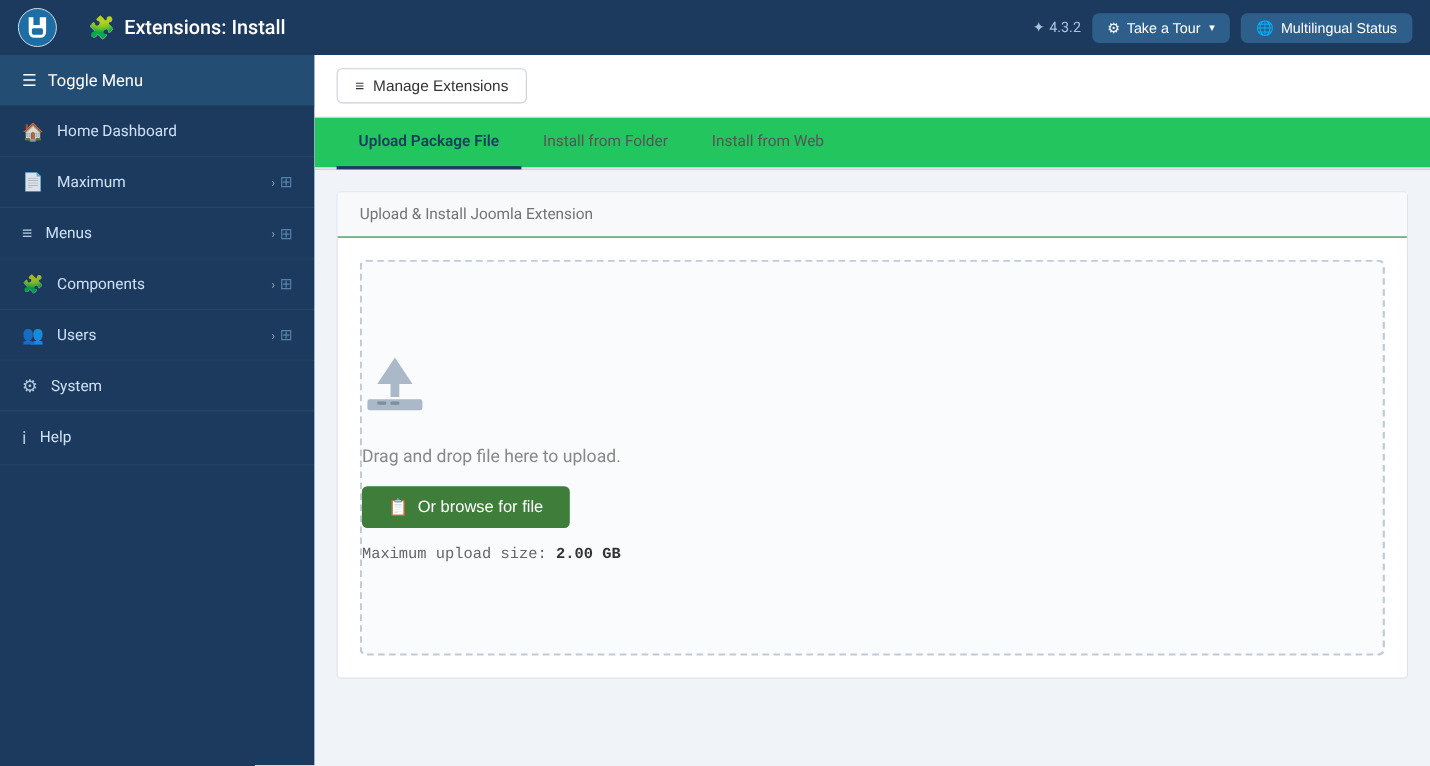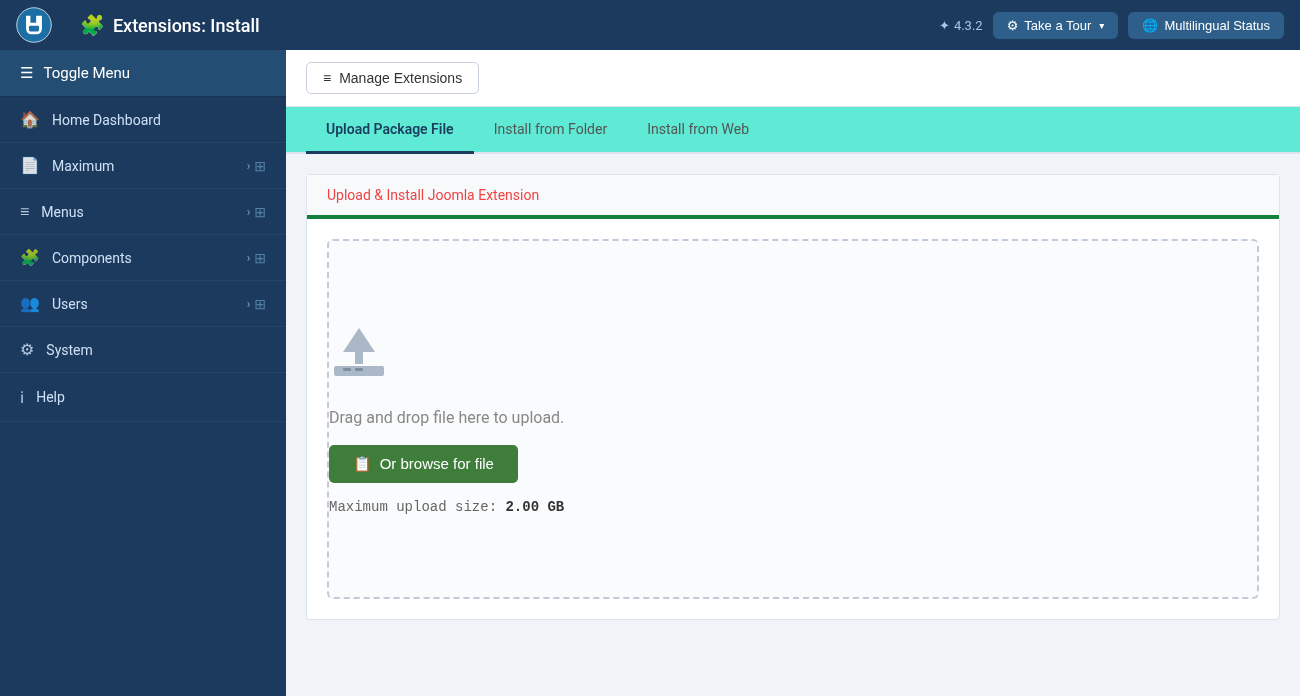--- a/index.html
+++ b/index.html
@@ -56,37 +56,37 @@
       padding: 12px 20px; display: flex; align-items: center; gap: 10;
       flex-shrink: 0;
     }
     .toolbar-btn {
       display: flex; align-items: center; gap: 8px; background: #fff;
       border: 1px solid #c8d0db; border-radius: 5px; padding: 7px 16px;
       font-size: 14px; cursor: pointer; color: #333;
     }
 
     
-    .tabs { display: flex; border-bottom: 2px solid #dde3ec; background: #5eead4; flex-shrink: 0; padding: 0 20px; }
+    .tabs { display: flex; border-bottom: 2px solid #dde3ec; background: #22c55e; flex-shrink: 0; padding: 0 20px; }
     .tab {
       padding: 14px 20px; font-size: 14px; cursor: pointer; color: #555;
       border-bottom: 3px solid transparent; margin-bottom: -2px;
     }
     .tab.active { color: #1a3c5e; border-bottom: 3px solid #1a3c5e; font-weight: 600; }
 
     
     .content-area { padding: 20px; flex: 1; }
 
     
     .upload-section {
       background: #fff; border: 1px solid #dde3ec; border-radius: 4px;
     }
     .upload-section-title {
-      padding: 12px 20px; font-size: 14px; color: #ef4444;
-      border-bottom: 4px solid #15803d; background: #f8f9fb;
+      padding: 12px 20px; font-size: 14px; color: #737373;
+      border-bottom: 1px solid #15803d; background: #f8f9fb;
     }
     .upload-drop-area {
       margin: 20px; border: 2px dashed #c0cad8; border-radius: 6px;
       display: flex; flex-direction: column; align-items: flex-start; justify-content: center;
       min-height: 360px; background: #fafbfc;
     }
     .upload-icon { margin-bottom: 20px; }
     .upload-icon svg { width: 60px; height: 60px; }
     .drop-text { font-size: 16px; color: #888; margin-bottom: 18px; }
     .browse-btn {

